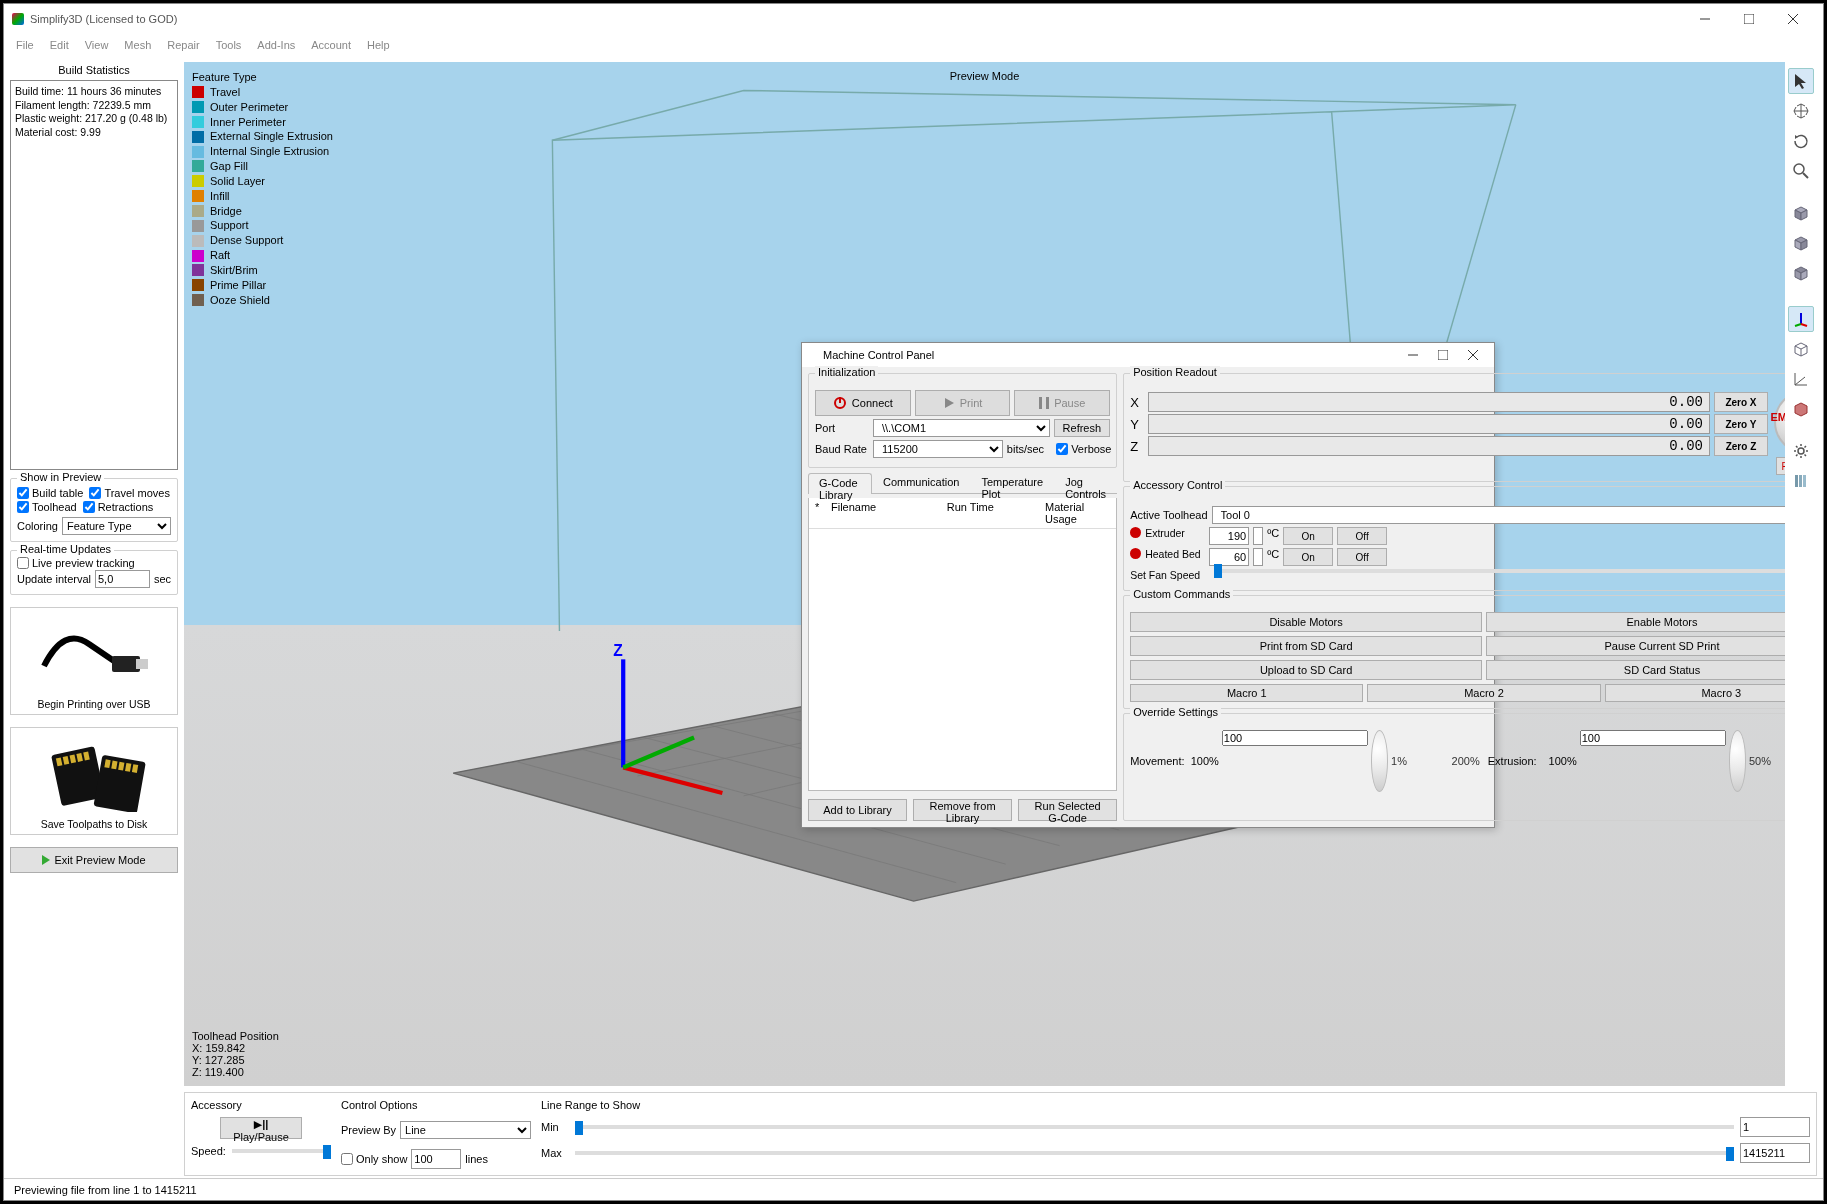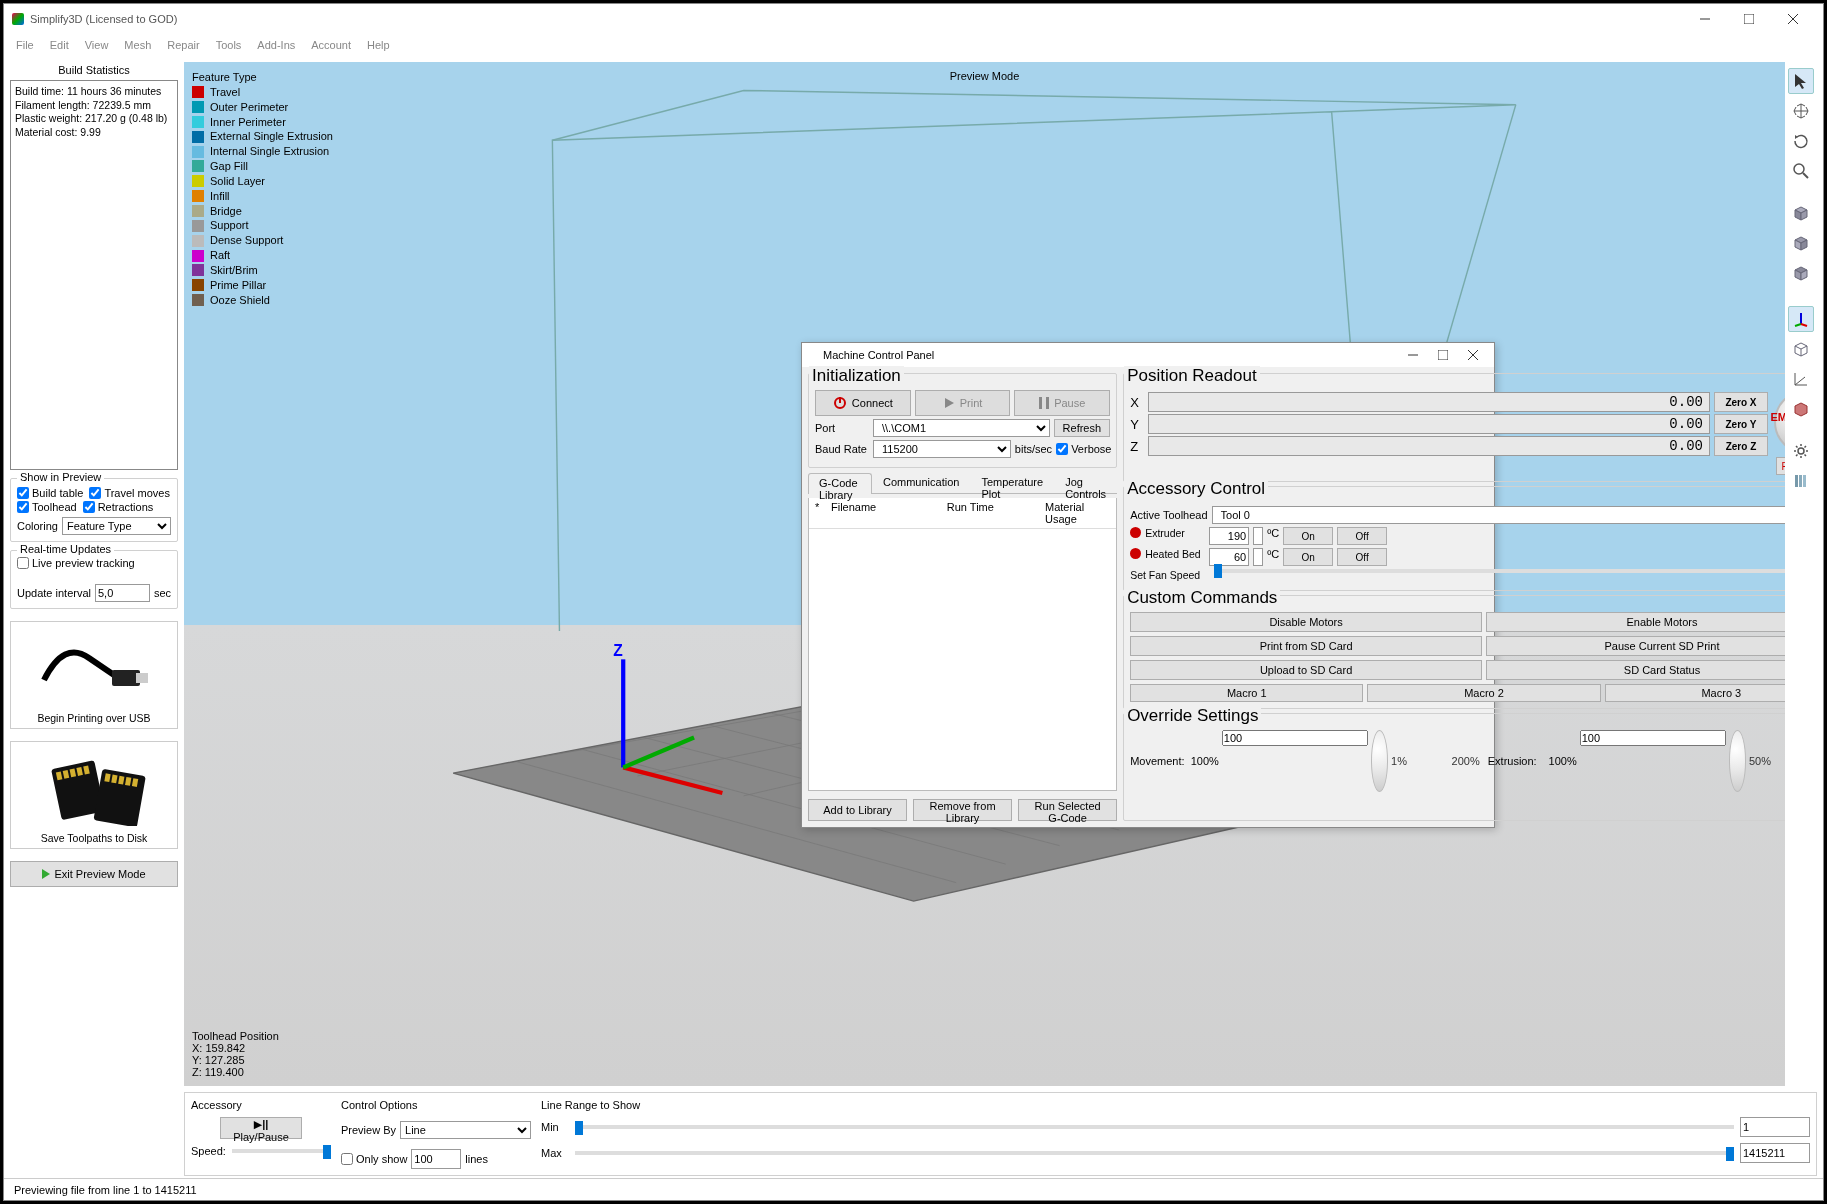--- a/index.html
+++ b/index.html
@@ -52,21 +52,21 @@
 .statusbar{height:22px;border-top:1px solid #ccc;padding:2px 10px;font-size:11px;display:flex;align-items:center;}
 
 
 .mcp{position:absolute;left:617px;top:280px;width:694px;height:486px;background:#f0f0f0;border:1px solid #888;box-shadow:2px 2px 8px rgba(0,0,0,.2);display:flex;flex-direction:column;}
 .mcp .dlg-title{height:24px;display:flex;align-items:center;padding:0 6px;background:#fff;}
 .mcp .dlg-title .sp{flex:1;}
 .mcp-body{flex:1;display:flex;padding:6px;gap:6px;}
 .mcp-left{width:378px;display:flex;flex-direction:column;gap:4px;}
 .mcp-right{flex:1;display:flex;flex-direction:column;gap:4px;}
 .fs{border:1px solid #d0d0d0;padding:16px 6px 6px 6px;position:relative;border-radius:2px;}
-.fs>.lg{position:absolute;top:-8px;left:0;background:#f0f0f0;padding:0 3px;font-size:17px;}
+.fs>.lg{position:absolute;top:-8px;left:6px;background:#f0f0f0;padding:0 3px;font-size:11px;}
 .big-btn{flex:1;height:26px;border:1px solid #adadad;background:#ddd;display:flex;align-items:center;justify-content:center;gap:5px;font-size:12px;}
 .big-btn.dis{color:#888;}
 .row{display:flex;gap:4px;align-items:center;margin:3px 0;}
 .row label{width:54px;}
 .row .fld{flex:1;border:1px solid #999;height:18px;background:#fff;padding:0 4px;}
 .sm-btn{border:1px solid #adadad;background:#e1e1e1;height:18px;padding:0 8px;font-size:11px;}
 .tabs{display:flex;border-bottom:1px solid #bbb;height:22px;}
 .tab{padding:3px 10px;font-size:11px;border:1px solid transparent;border-bottom:none;}
 .tab.act{background:#f0f0f0;border-color:#bbb;border-radius:3px 3px 0 0;position:relative;top:1px;}
 .gcode-list{flex:1;border:1px solid #bbb;background:#fff;border-top:none;min-height:240px;}
@@ -171,21 +171,21 @@
           <select><option>Feature Type</option></select>
         </div>
       </div>
 
       <div class="group">
         <div class="group-title">Real-time Updates</div>
         <label class="chk">
             <input type="checkbox" style="">
             <span>Live preview tracking</span>
           </label>
-        <div class="sel" style="margin-top:15px">
+        <div class="sel" style="margin-top:1px">
           <span>Update interval</span>
           <input type="text" class="num-input" style="width: 40px;" value="5,0">
           <span>sec</span>
         </div>
       </div>
 
       <div class="img-card">
         <div class="img-ph">
           <svg class="usb-ph" viewBox="0 0 120 76">
               <path d="M10 50 Q30 10 55 28 L80 45" stroke="#000" stroke-width="6" fill="none"></path>
@@ -379,21 +379,21 @@
                   </div>
                   <div class="row">
                       <label>Port</label>
                       <select class="fld"><option>\\.\COM1</option></select>
                       <button class="sm-btn">Refresh</button>
                     </div>
                   <div class="row">
                       <label>Baud Rate</label>
                       <select class="fld"><option>115200</option></select>
                       <span>bits/sec</span>
-                      <label class="chk" style="">
+                      <label class="chk" style="margin-left:8px">
                         <input type="checkbox" checked="" style="">
                         <span>Verbose</span>
                       </label>
                     </div>
                 </div>
                 <div class="tabs" id="mcp-tabs">
                     <div class="tab act">G-Code Library</div>
                     <div class="tab">Communication</div>
                     <div class="tab">Temperature Plot</div>
                     <div class="tab">Jog Controls</div>

